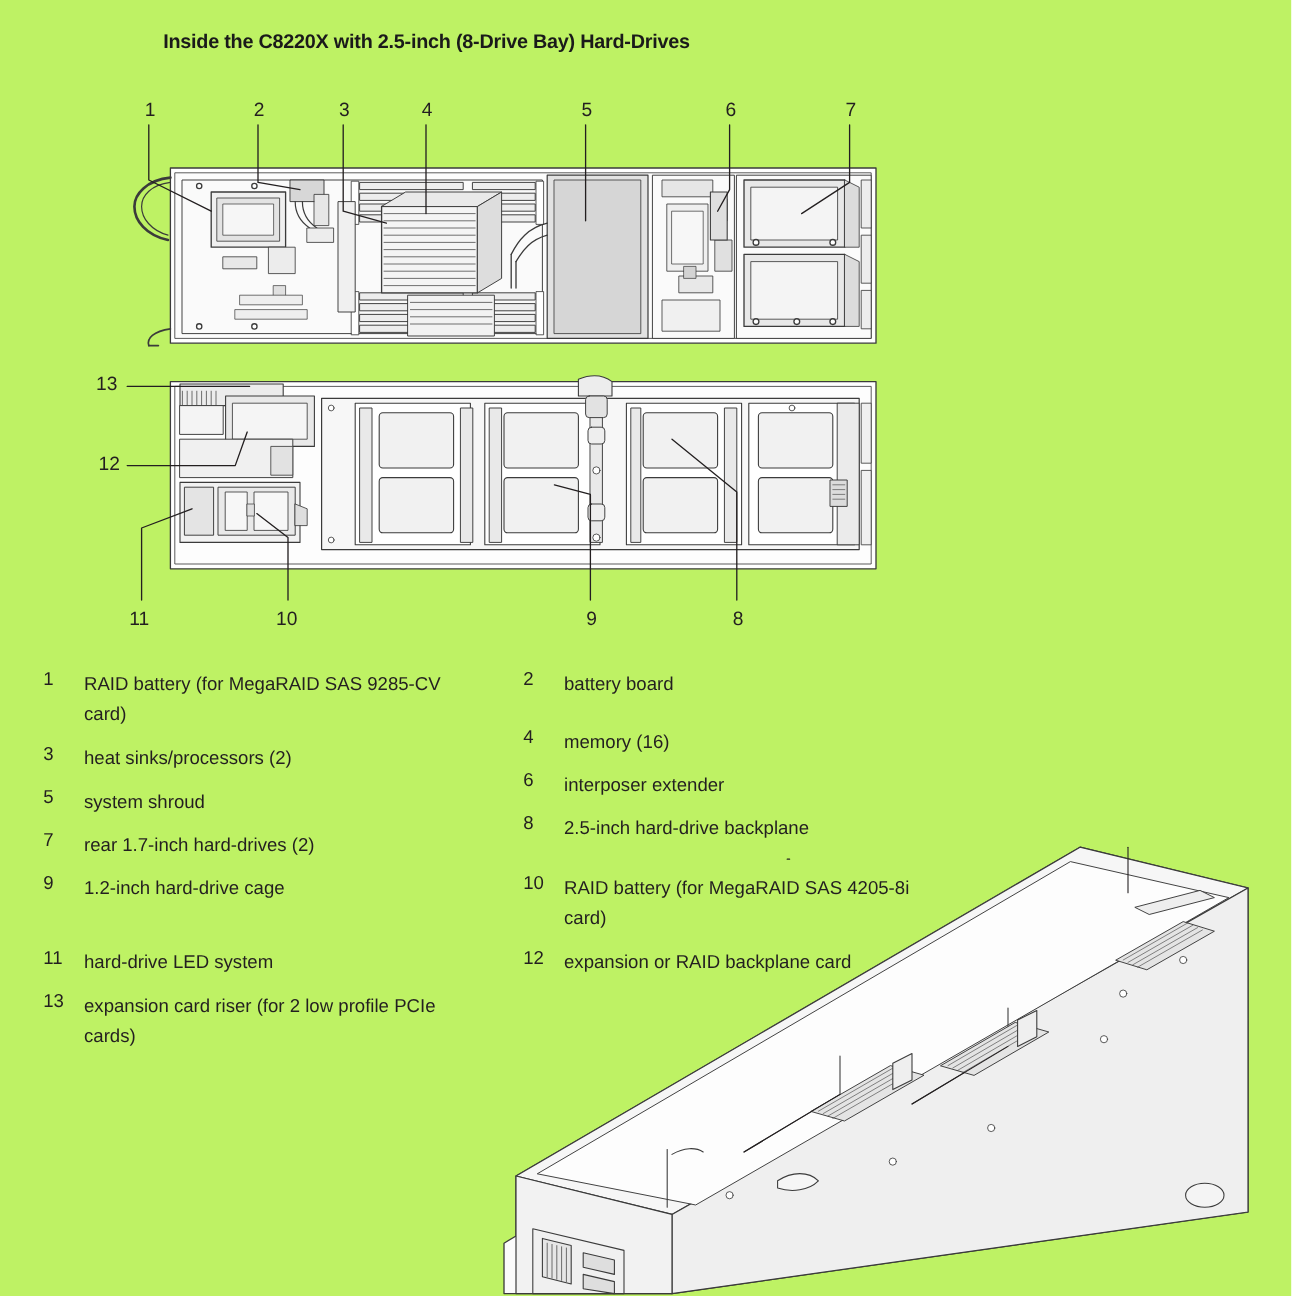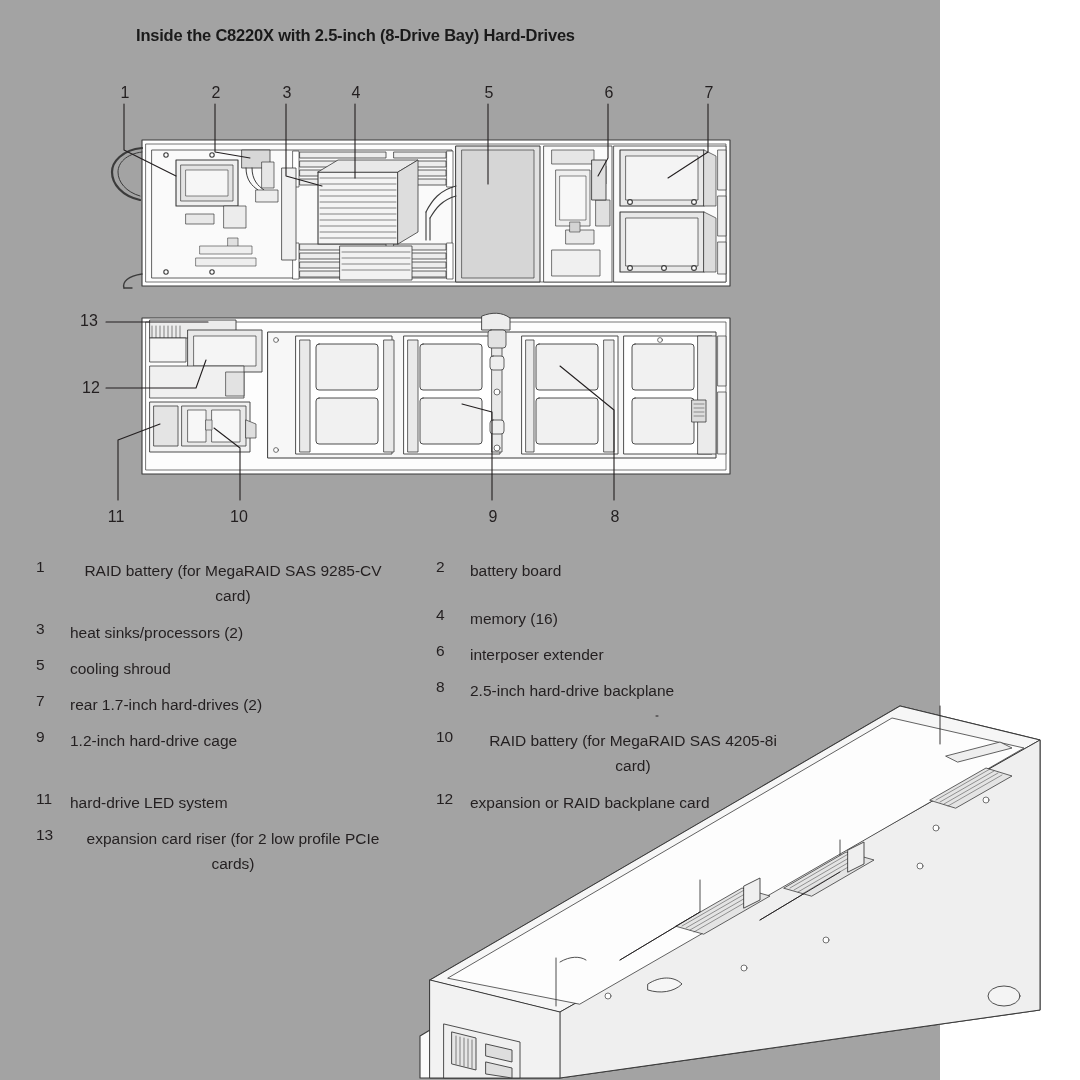--- a/index.html
+++ b/index.html
@@ -6,22 +6,22 @@
   html, body {
     margin: 0; padding: 0;
     width: 1080px; height: 1080px;
     background: #ffffff;
     font-family: "Liberation Sans", sans-serif;
     color: #231f20;
     overflow: hidden;
   }
   #page {
     position: relative;
-    width: 940px; height: 1080px;
-    background: #a3a3a3;
+    width: 1076px; height: 1080px;
+    background: #bef264;
   }
   .title {
     position: absolute;
     left: 136px; top: 26px;
     font-size: 16.5px;
     font-weight: bold;
     letter-spacing: -0.2px;
     color: #1a1a1a;
   }
 
@@ -52,21 +52,20 @@
   .lnum {
     width: 34px;
     font-size: 15.5px;
     color: #231f20;
     flex: 0 0 34px;
   }
   .ltxt {
     font-size: 15.5px;
     line-height: 1.62;
     color: #231f20;
-    text-align: center;
   }
   .col-left { left: 0; width: 360px; }
   .col-right { left: 400px; width: 360px; }
 </style>
 </head>
 <body>
 
 <div id="page">
 
   <div class="title">Inside the C8220X with 2.5-inch (8-Drive Bay) Hard-Drives</div>
@@ -420,21 +419,21 @@
       <div class="lnum">3</div>
       <div class="ltxt">heat sinks/processors (2)</div>
     </div>
     <div class="lrow col-right" style="top:48px;">
       <div class="lnum">4</div>
       <div class="ltxt">memory (16)</div>
     </div>
 
     <div class="lrow col-left" style="top:98px;">
       <div class="lnum">5</div>
-      <div class="ltxt">cooling shroud</div>
+      <div class="ltxt">system shroud</div>
     </div>
     <div class="lrow col-right" style="top:84px;">
       <div class="lnum">6</div>
       <div class="ltxt">interposer extender</div>
     </div>
 
     <div class="lrow col-left" style="top:134px;">
       <div class="lnum">7</div>
       <div class="ltxt">rear 1.7-inch hard-drives (2)</div>
     </div>

